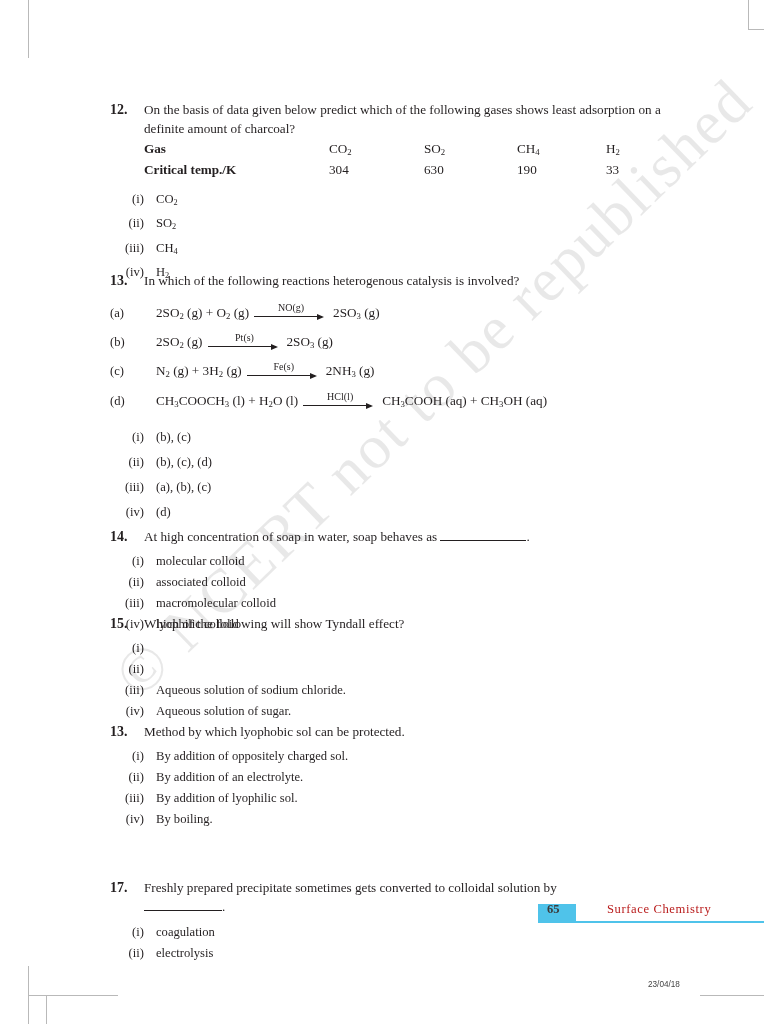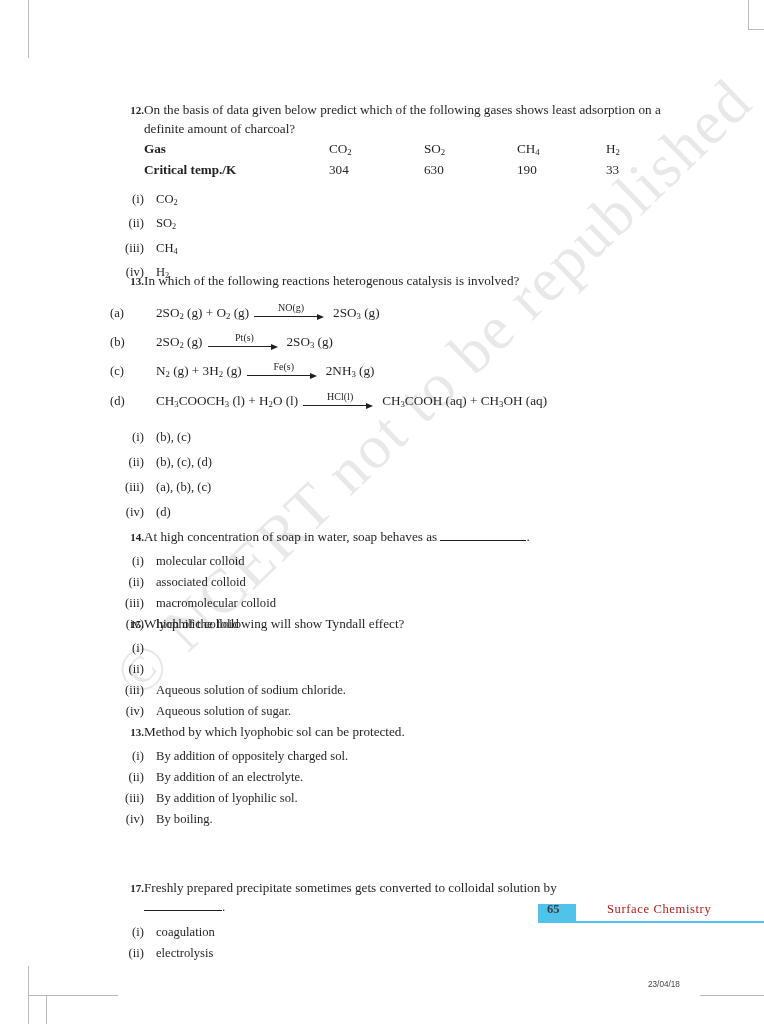--- a/index.html
+++ b/index.html
@@ -65,25 +65,24 @@
     left: 110px;
     width: 560px;
   }
 
   .qrow {
     display: flex;
     align-items: flex-start;
   }
   .qnum {
     font-weight: bold;
-    font-size: 11px;
+    font-size: 14px;
     width: 34px;
     flex: 0 0 34px;
     line-height: 18.5px;
-    text-align: right;
   }
   .qtext {
     font-size: 13.2px;
     line-height: 18.5px;
     flex: 1;
   }
 
   
   .opts {
     margin-top: 4px;

